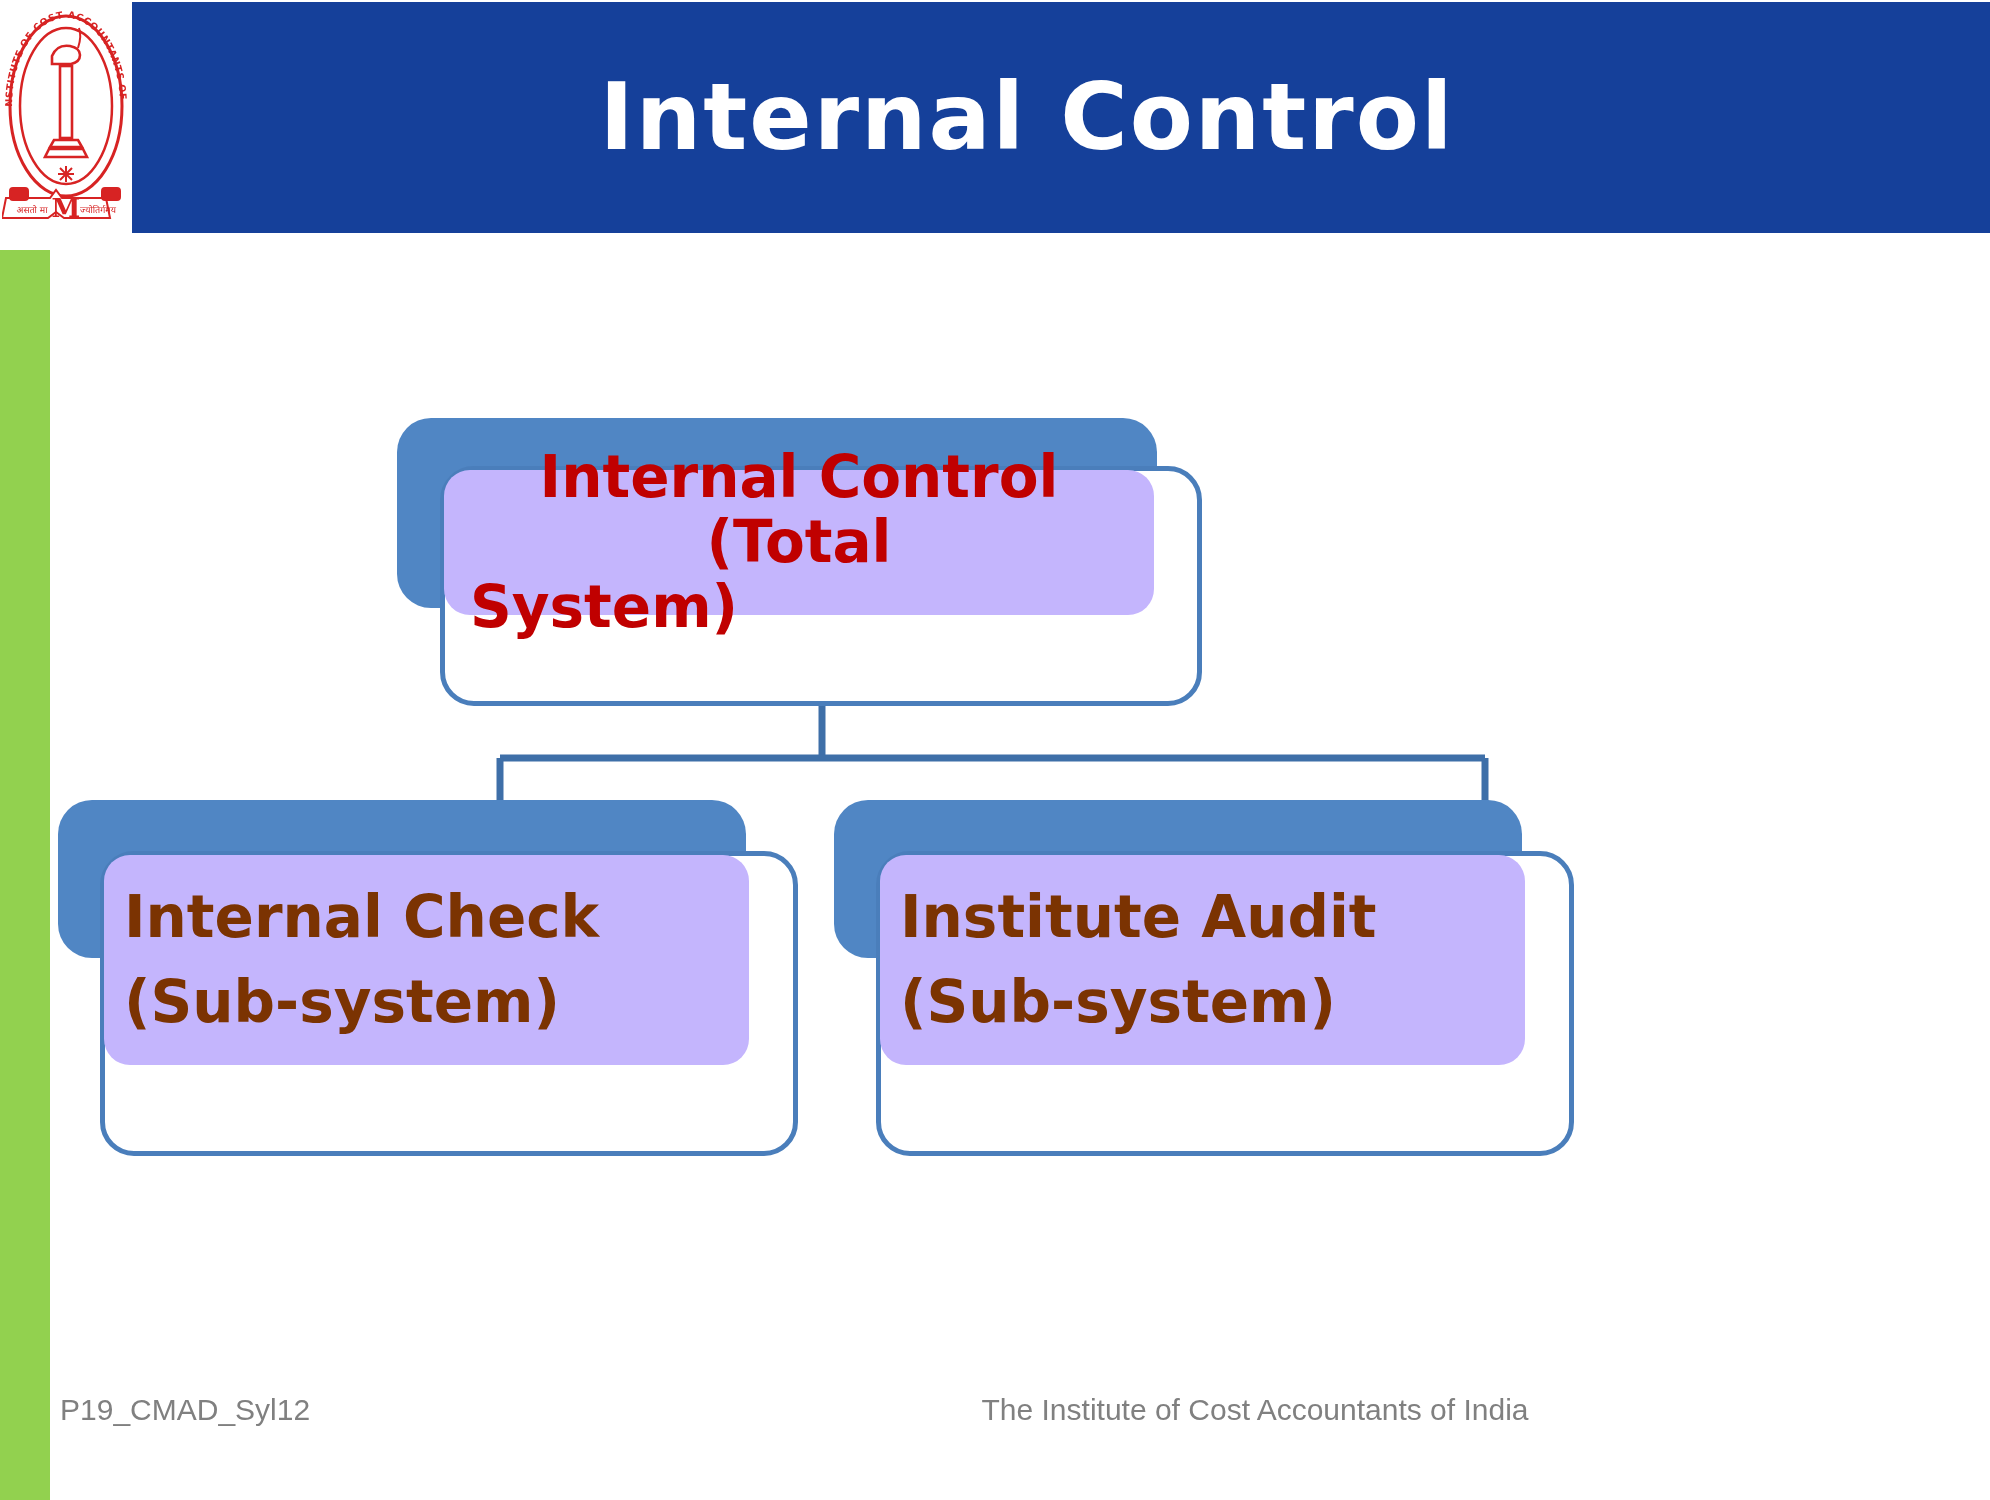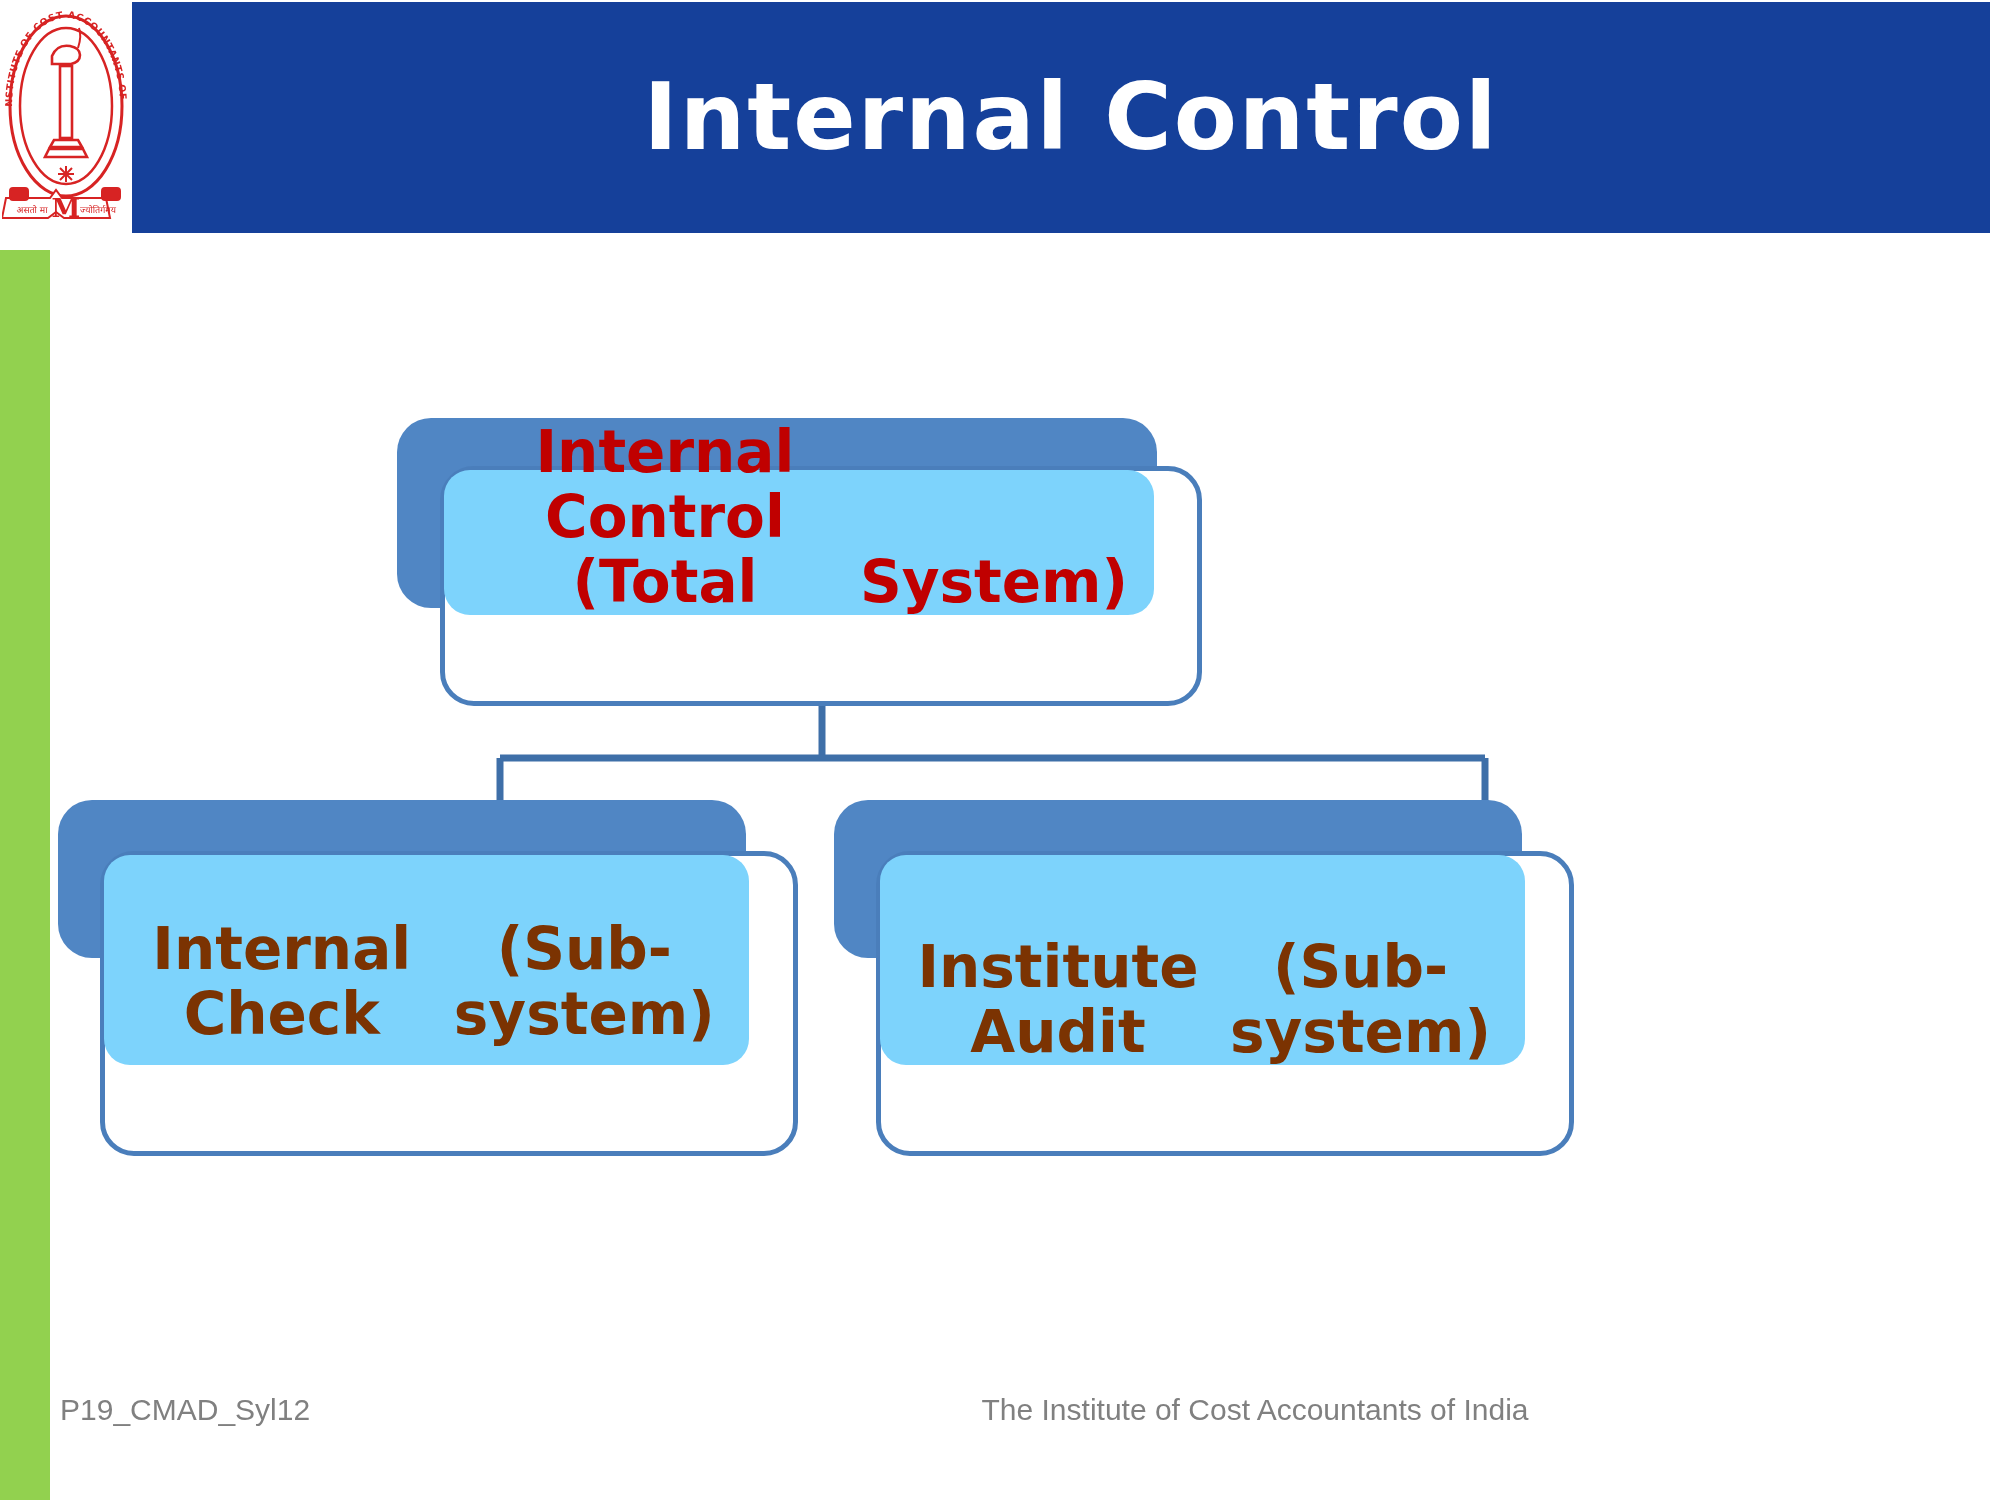--- a/index.html
+++ b/index.html
@@ -41,21 +41,20 @@
     height: 231px;
     display: flex;
     align-items: center;
     justify-content: center;
     color: #ffffff;
     font-family: "DejaVu Sans", sans-serif;
     font-size: 92px;
     font-weight: 700;
     letter-spacing: 2px;
     white-space: nowrap;
-    padding-left: 44px;
   }
 
   
   #logo {
     position: absolute;
     left: 2px;
     top: 2px;
     width: 128px;
     height: 228px;
     background: #ffffff;
@@ -100,25 +99,25 @@
   }
   .node-outline {
     position: absolute;
     background: #ffffff;
     border: 5px solid #4A7EBB;
     border-radius: 34px;
     box-sizing: border-box;
   }
   .node-fill {
     position: absolute;
-    background: #7dd3fc;
+    background: #c4b5fd;
     border-radius: 26px;
     display: flex;
-    flex-direction: row;
-    align-items: flex-end;
+    flex-direction: column;
+    align-items: flex-start;
     justify-content: center;
     text-align: center;
     box-sizing: border-box;
   }
   .node-label {
     font-family: "DejaVu Sans", sans-serif;
     font-weight: 700;
     line-height: 1.12;
   }
 

